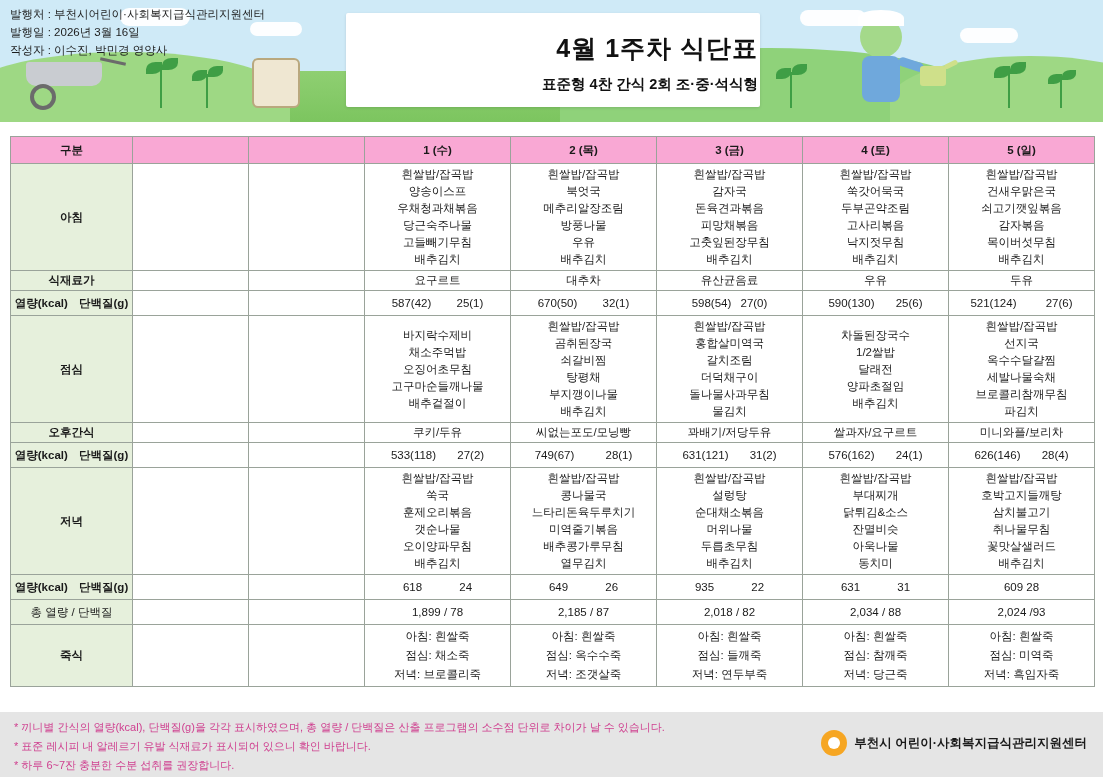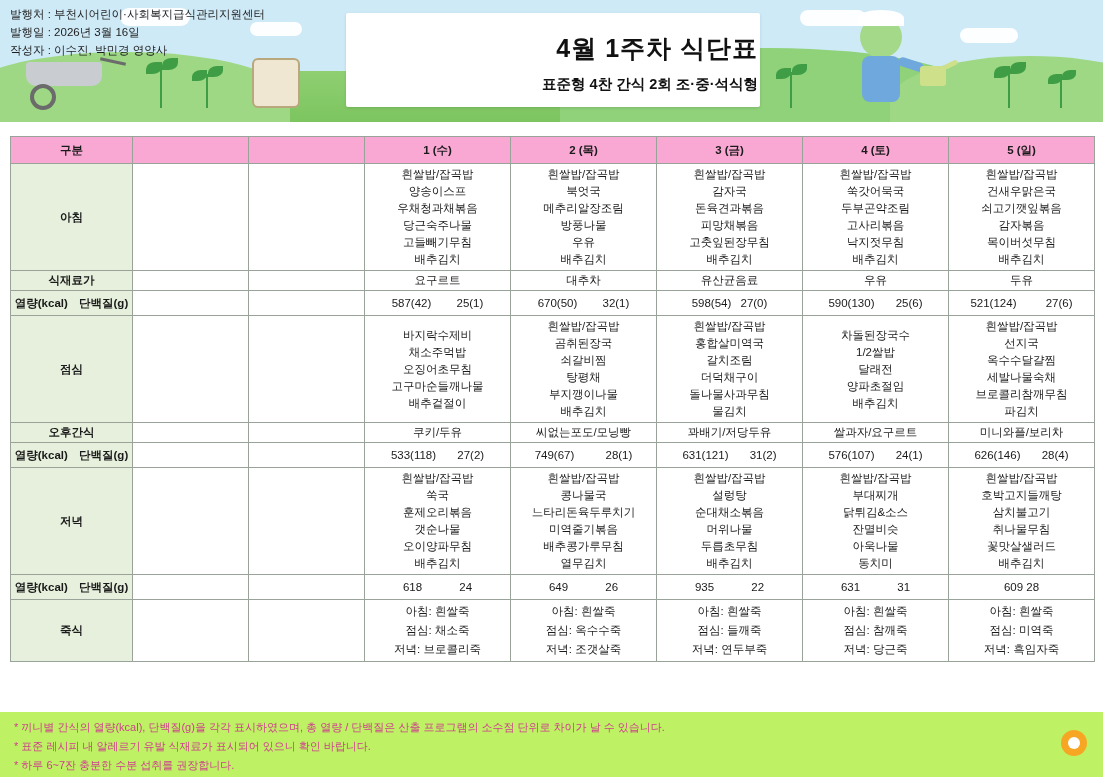--- a/index.html
+++ b/index.html
@@ -66,21 +66,21 @@
   .sun{color:#e03030;}
   .meal{line-height:17px;padding:5px 2px;}
   .kcal-row td{height:20px;}
   .kcal-cell{font-size:11.5px;}
   .small-lbl{font-size:11px;font-weight:bold;}
   .total-row td{height:20px;font-weight:normal;}
   .juk{line-height:19px;text-align:left;padding-left:14px;}
 
   
   .footer{
-    position:absolute;left:0;top:712px;width:1103px;height:65px;background:#bef264;
+    position:absolute;left:0;top:712px;width:1103px;height:65px;background:#e5e5e5;
   }
   .notes{position:absolute;left:14px;top:6px;font-size:11px;color:#cf3f8f;line-height:19px;}
   .brand{position:absolute;right:16px;top:18px;display:flex;align-items:center;gap:7px;}
   .brand-mark{
     width:26px;height:26px;border-radius:50%;
     background:#f6a623;position:relative;
   }
   .brand-mark:after{
     content:"";position:absolute;left:7px;top:7px;width:12px;height:12px;border-radius:50%;background:#ffffff;
   }
@@ -254,21 +254,21 @@
         </td>
         <td>
           <span class="kcal-cell">749(67)</span>
           <span class="kcal-cell" style="margin-left:28px;">28(1)</span>
         </td>
         <td>
           <span class="kcal-cell">631(121)</span>
           <span class="kcal-cell" style="margin-left:18px;">31(2)</span>
         </td>
         <td>
-          <span class="kcal-cell">576(107)</span>
+          <span class="kcal-cell">576(162)</span>
           <span class="kcal-cell" style="margin-left:18px;">24(1)</span>
         </td>
         <td>
           <span class="kcal-cell">626(146)</span>
           <span class="kcal-cell" style="margin-left:18px;">28(4)</span>
         </td>
       </tr>
 
       <tr>
         <td class="lbl">저녁</td>
@@ -303,20 +303,30 @@
         <td>
           <span class="kcal-cell">631</span>
           <span class="kcal-cell" style="margin-left:34px;">31</span>
         </td>
         <td>
           <span class="kcal-cell">609</span>
           <span class="kcal-cell" style="">28</span>
         </td>
       </tr>
 
+      <tr class="total-row">
+        <td class="lbl">총 열량 / 단백질</td>
+        <td></td>
+        <td></td>
+        <td>1,899 / 78</td>
+        <td>2,185 / 87</td>
+        <td>2,018 / 82</td>
+        <td>2,034 / 88</td>
+        <td>2,024 /93</td>
+      </tr>
 
       <tr>
         <td class="lbl">죽식</td>
         <td></td>
         <td></td>
         <td class="meal juk">아침: 흰쌀죽<br>점심: 채소죽<br>저녁: 브로콜리죽</td>
         <td class="meal juk">아침: 흰쌀죽<br>점심: 옥수수죽<br>저녁: 조갯살죽</td>
         <td class="meal juk">아침: 흰쌀죽<br>점심: 들깨죽<br>저녁: 연두부죽</td>
         <td class="meal juk">아침: 흰쌀죽<br>점심: 참깨죽<br>저녁: 당근죽</td>
         <td class="meal juk">아침: 흰쌀죽<br>점심: 미역죽<br>저녁: 흑임자죽</td>
@@ -325,16 +335,17 @@
   </table>
 
   <div class="footer">
     <div class="notes">
       <div>* 끼니별 간식의 열량(kcal), 단백질(g)을 각각 표시하였으며, 총 열량 / 단백질은 산출 프로그램의 소수점 단위로 차이가 날 수 있습니다.</div>
       <div>* 표준 레시피 내 알레르기 유발 식재료가 표시되어 있으니 확인 바랍니다.</div>
       <div>* 하루 6~7잔 충분한 수분 섭취를 권장합니다.</div>
     </div>
     <div class="brand">
       <div class="brand-mark"></div>
+      <div class="brand-text">부천시 어린이·사회복지급식관리지원센터</div>
     </div>
   </div>
 
 </div>
 
 </body></html>

